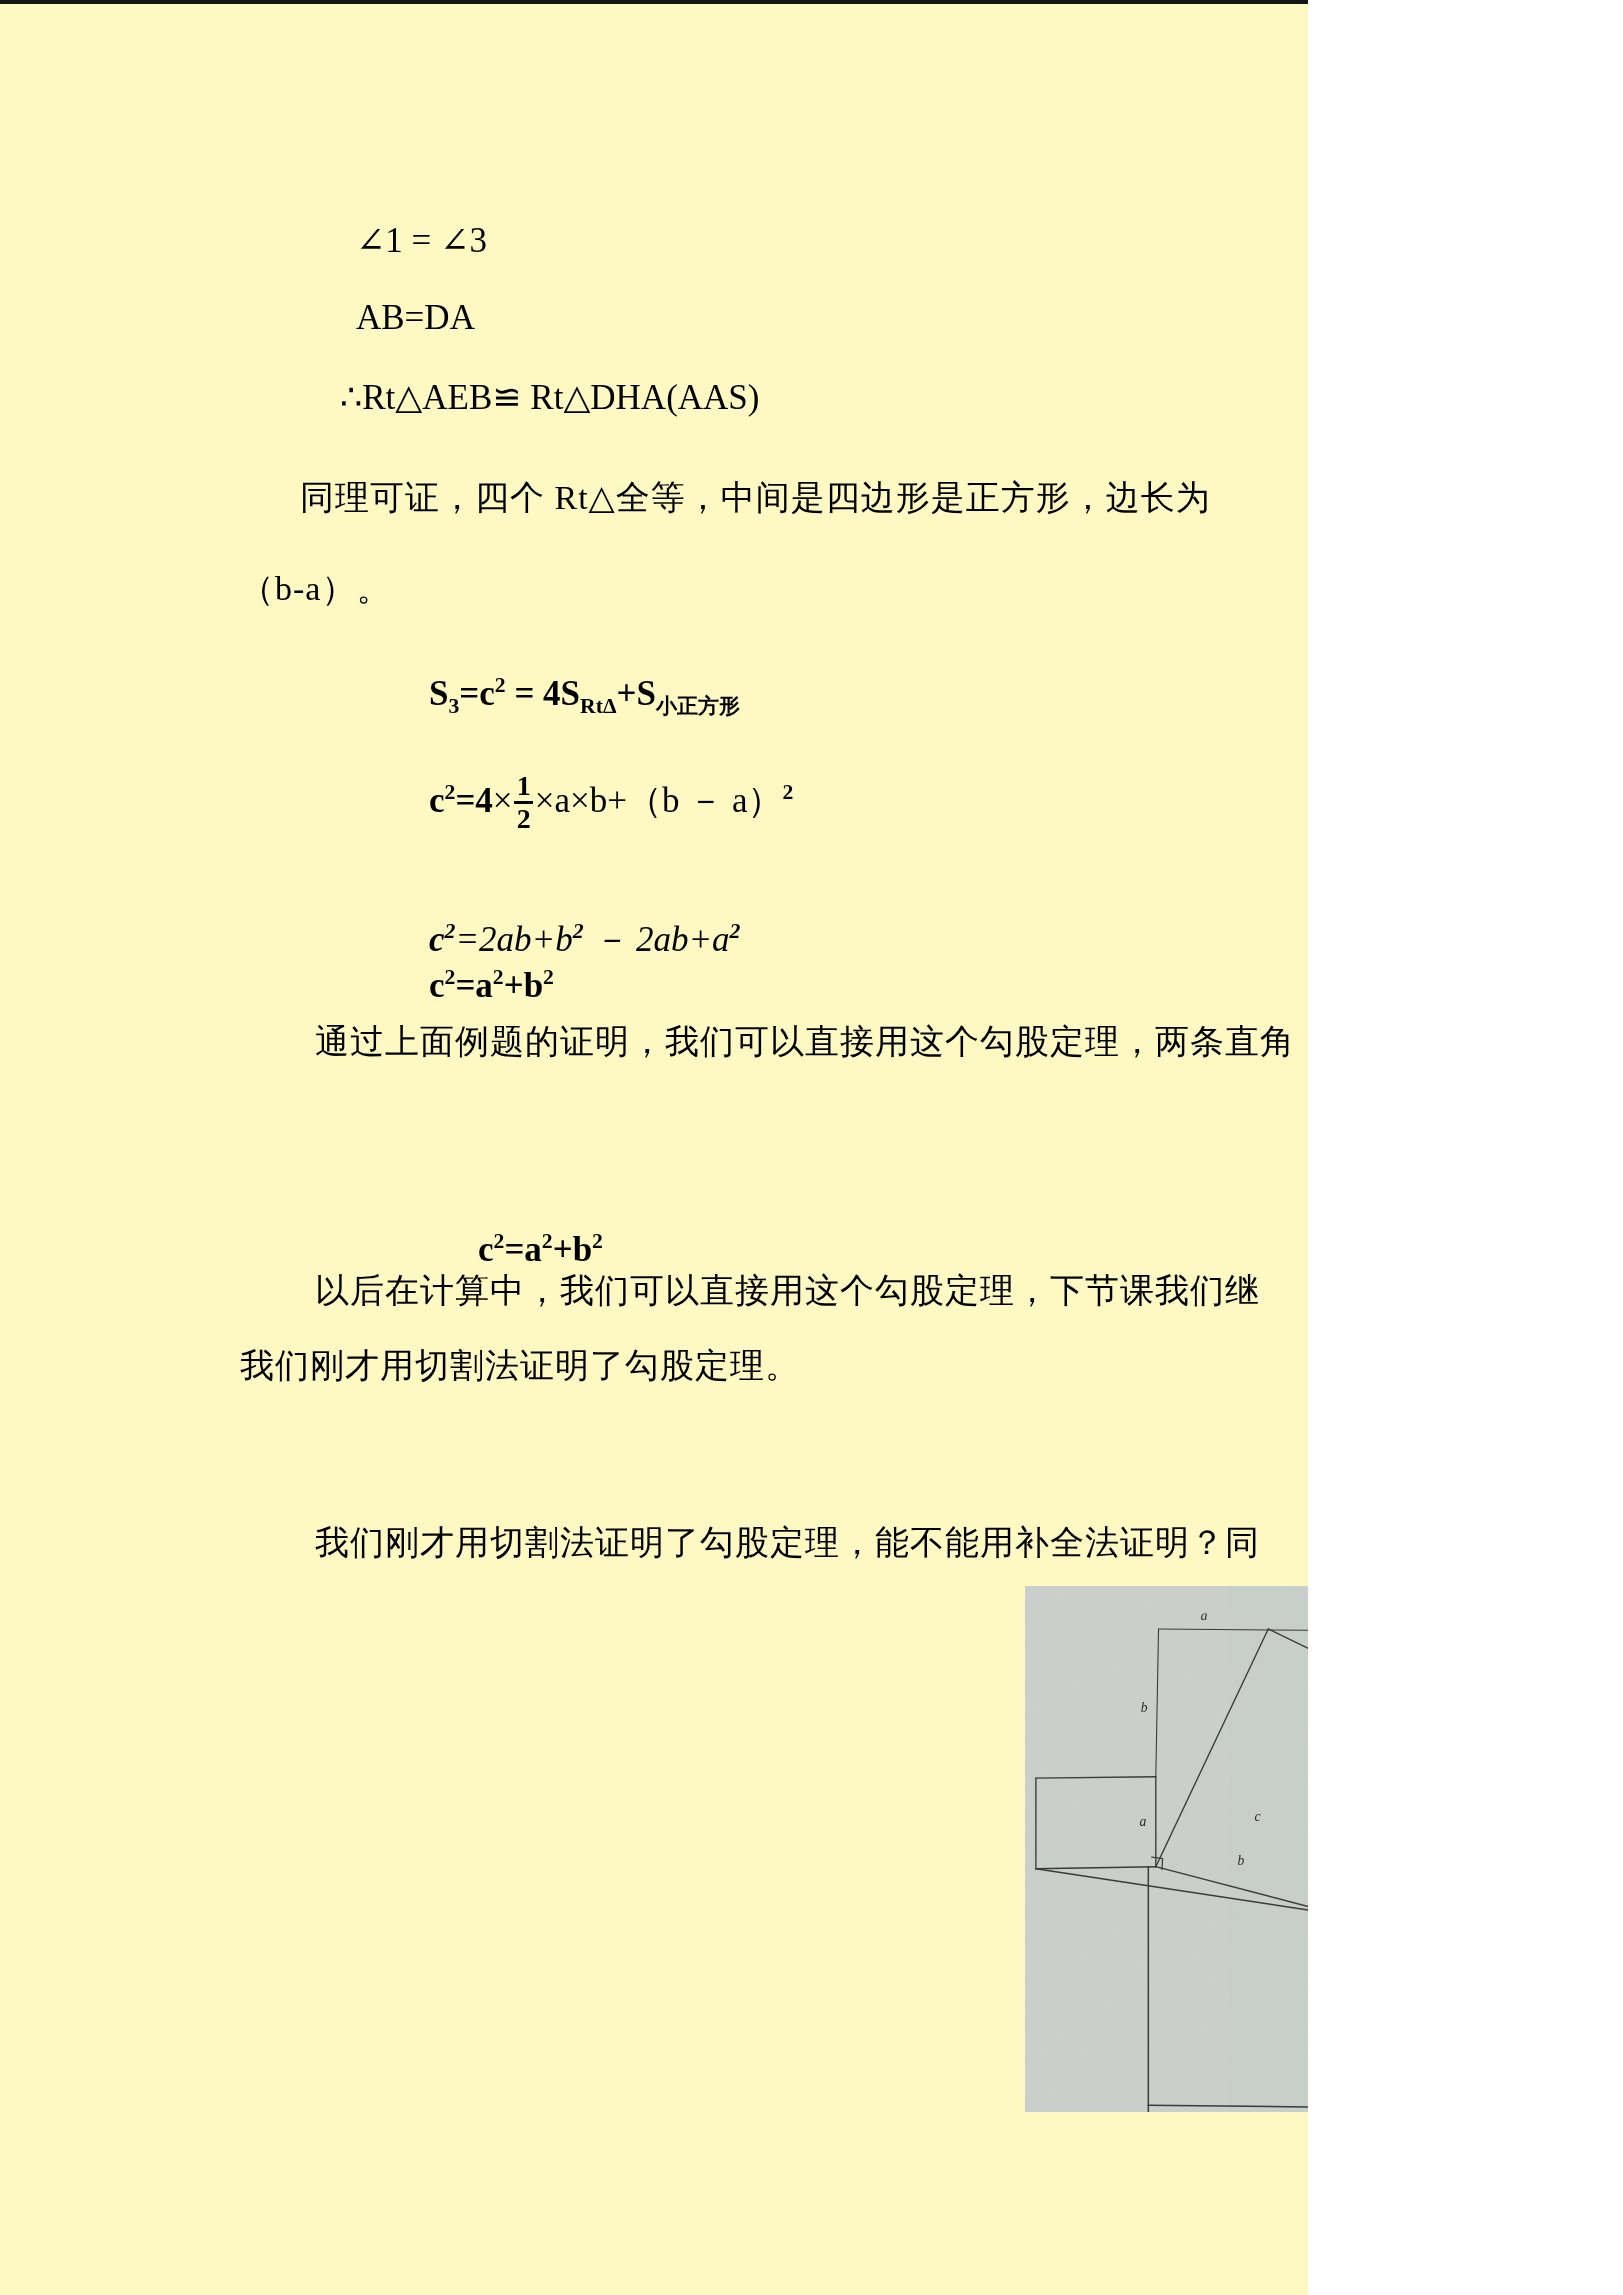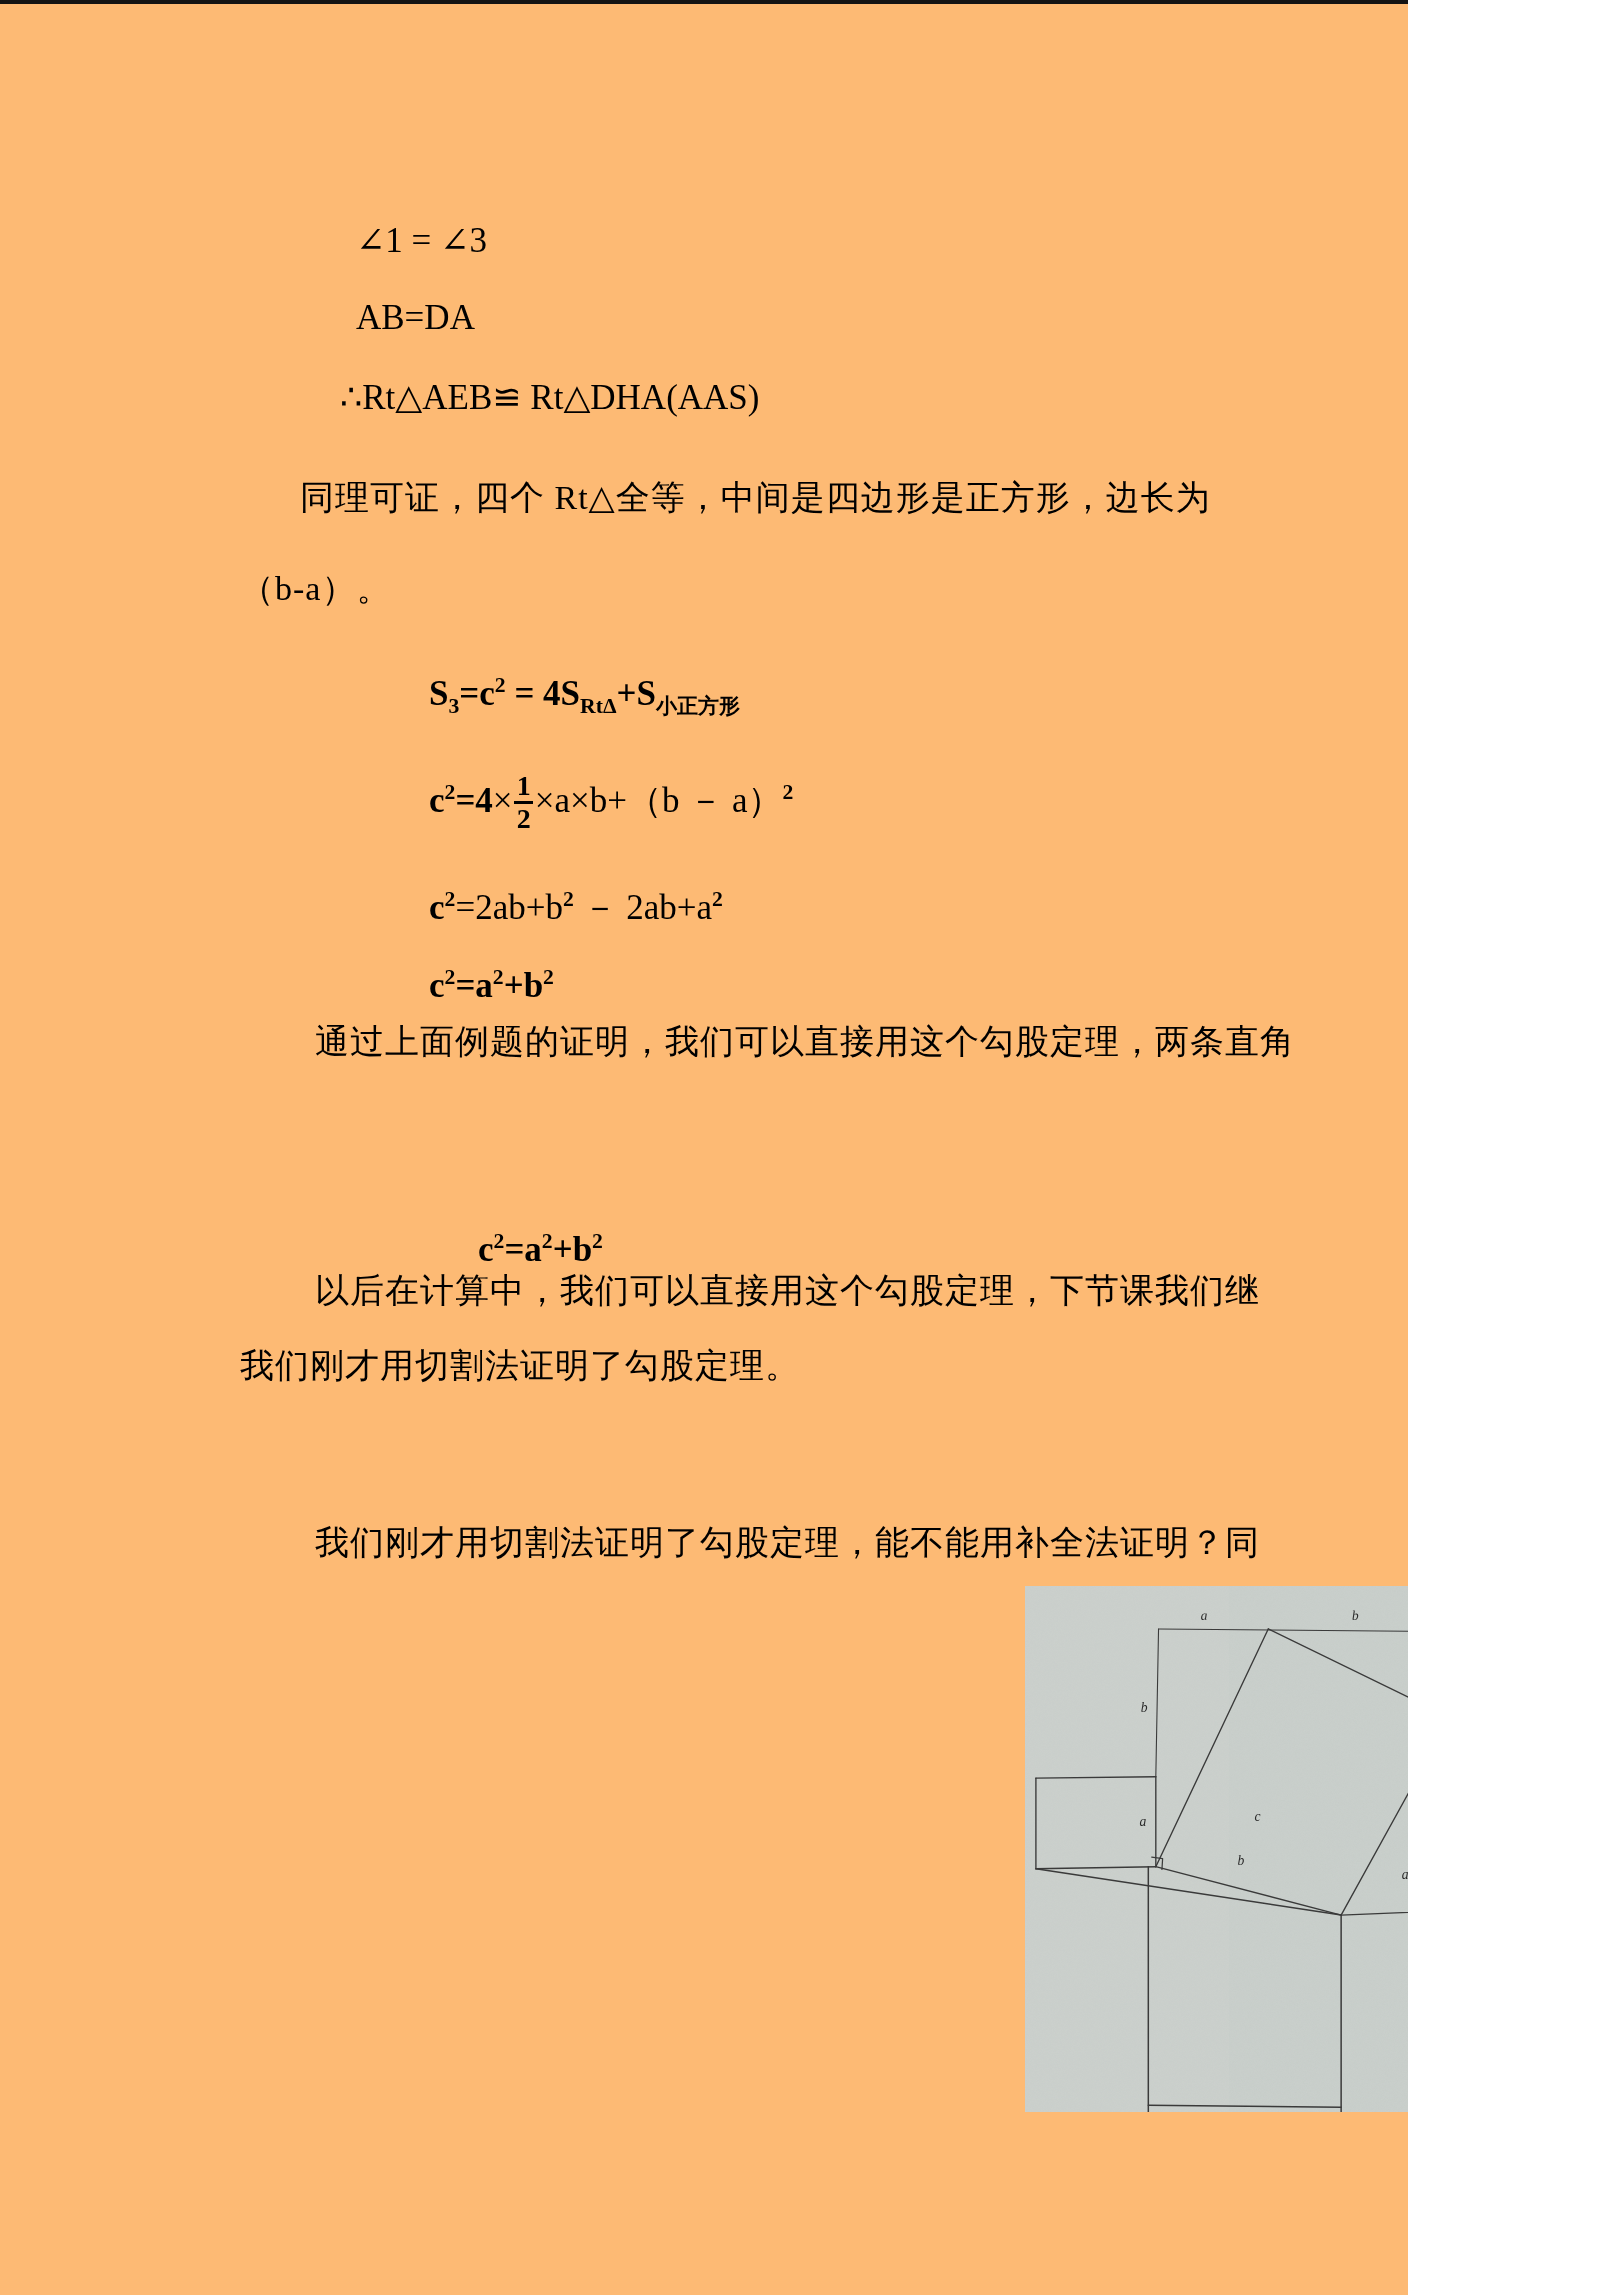--- a/index.html
+++ b/index.html
@@ -8,23 +8,23 @@
     background: #ffffff;
   }
   body {
     font-family: "Liberation Serif", "DejaVu Serif", serif;
     color: #000000;
   }
 
   
   .page {
     position: relative;
-    width: 1408px;
+    width: 1308px;
     height: 2295px;
-    background: #fdba74;
+    background: #fef9c3;
     box-sizing: border-box;
     overflow: hidden;
   }
   
   .scan-bar-top {
     position: absolute;
     left: 0;
     top: 0;
     width: 1623px;
     height: 4.1px;
@@ -130,21 +130,21 @@
   <div class="row cn" style="left:240px; top:549px;margin-top:17px;">（b-a）。</div>
 
   <div class="row math bold-math" style="left:394px; top:634px;">
     <span>S</span><sub class="idx">3</sub><span>=c</span><sup class="exp">2</sup><span> = </span><span>4S</span><sub class="idx">RtΔ</sub><span>+S</span><sub class="sub-cn">小正方形</sub>
   </div>
 
   <div class="row math" style="left:394px; top:733px;">
     <span class="bold-math">c</span><sup class="exp">2</sup><span class="bold-math">=4</span><span>×</span><span class="frac"><span class="num">1</span><span class="bar"></span><span class="den">2</span></span><span>×</span><span>a</span><span>×</span><span>b</span><span>+</span><span>（b － a）</span><sup class="exp">2</sup>
   </div>
 
-  <div class="row math" style="left:394px; top:844px;">
+  <div class="row math" style="left:394px; top:876px;font-style:italic;">
     <span class="bold-math">c</span><sup class="exp">2</sup><span>=2ab+b</span><sup class="exp">2</sup><span> － </span><span>2ab+a</span><sup class="exp">2</sup>
   </div>
 
   <div class="row math bold-math" style="left:394px; top:926px;">
     <span>c</span><sup class="exp">2</sup><span>=a</span><sup class="exp">2</sup><span>+b</span><sup class="exp">2</sup>
   </div>
 
   <div class="row cn" style="left:315px; top:1019px;">通过上面例题的证明，我们可以直接用这个勾股定理，两条直角</div>
 
 

